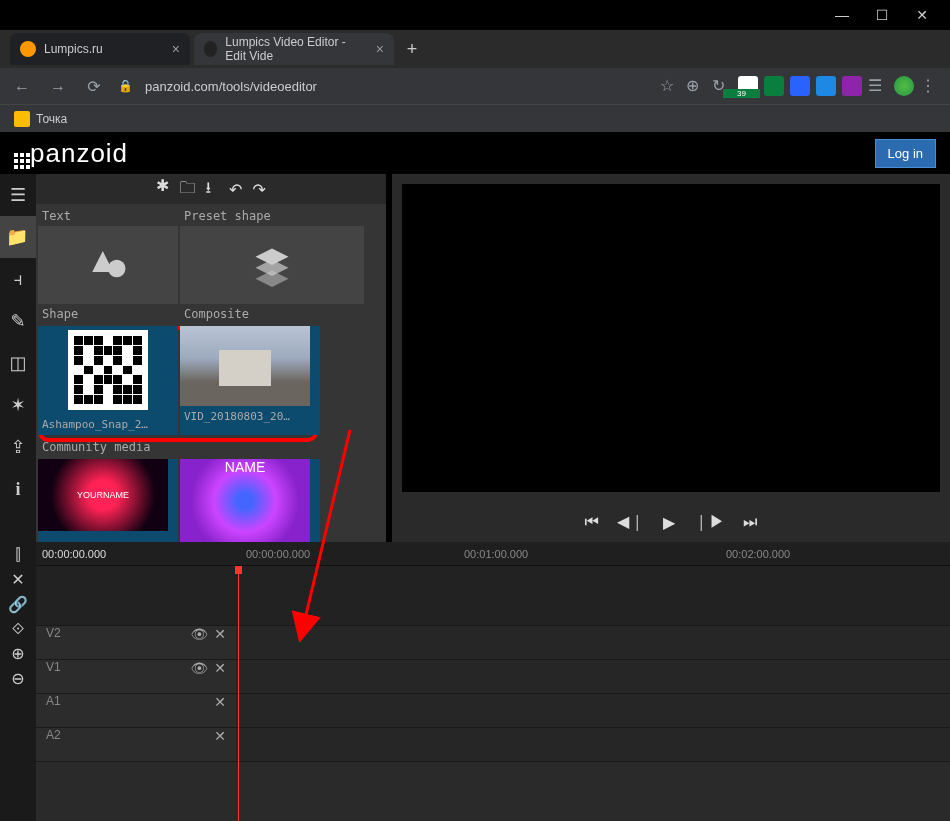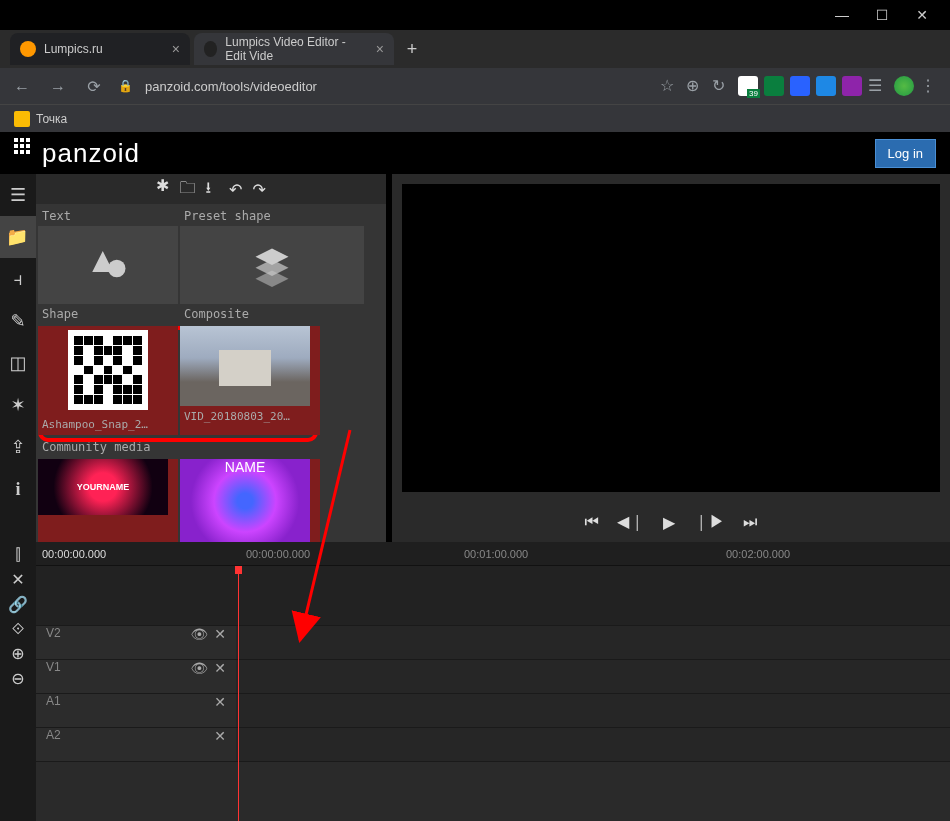--- a/index.html
+++ b/index.html
@@ -14,36 +14,36 @@
 .newtab{width:28px;height:28px;display:flex;align-items:center;justify-content:center;color:#ccc;font-size:18px}
 .addrbar{height:36px;background:#35363a;display:flex;align-items:center;padding:0 10px;gap:12px}
 .addrbar .navbtn{color:#9aa0a6;font-size:16px;width:24px;text-align:center}
 .addrbar .lock{color:#9aa0a6;font-size:12px}
 .addrbar .url{flex:1;color:#ccc;font-size:13px}
 .addrbar .ext{display:flex;gap:6px;align-items:center}
 .addrbar .ext span{width:20px;height:20px;border-radius:3px;display:inline-block}
 .bookmarks{height:28px;background:#35363a;border-top:1px solid #444;display:flex;align-items:center;padding-left:14px;gap:6px;color:#ccc;font-size:12px}
 .bookmarks .bkicon{width:16px;height:16px;background:#fbbc04;border-radius:2px}
 .appheader{height:42px;background:#000;display:flex;align-items:center;padding:0 14px;justify-content:space-between}
-.appheader .left{display:flex;align-items:flex-start;gap:12px}
+.appheader .left{display:flex;align-items:flex-end;}
 .appheader .apps{display:grid;grid-template-columns:repeat(3,4px);grid-template-rows:repeat(3,4px);gap:2px}
 .appheader .apps i{background:#fff;width:4px;height:4px}
 .appheader .logo{color:#fff;font-size:26px;font-weight:400;letter-spacing:1px;font-family:'Segoe UI',sans-serif}
 .loginbtn{background:#2b6cb0;color:#fff;padding:6px 12px;border:1px solid #4a8fd4;font-size:13px}
 .workspace{display:flex;height:368px}
 .leftpanel{display:flex}
 .sidebar{width:36px;background:#1a1a1a;display:flex;flex-direction:column}
 .sidebar .sbitem{width:36px;height:42px;display:flex;align-items:center;justify-content:center;color:#ccc;font-size:18px}
 .sidebar .sbitem.active{background:#444}
 .mediapanel{width:350px;background:#353535;display:flex;flex-direction:column}
 .toolbar{height:30px;background:#2a2a2a;display:flex;align-items:center;justify-content:center;gap:18px;color:#ddd;font-size:16px}
 .toolbar .grp{display:flex;gap:10px}
 .mediagrid{flex:1;overflow:hidden;padding:2px;position:relative}
 .mediarow{display:flex;gap:2px;margin-bottom:2px}
-.mediaitem{width:140px;background:#7f1d1d}
+.mediaitem{width:140px;background:#0c4a6e}
 .mediaitem .lbl{color:#aaa;font-size:12px;font-family:monospace;padding:3px 4px;background:#353535}
 .mediaitem .thumb{height:78px;background:#444;display:flex;align-items:center;justify-content:center;color:#888;font-size:28px}
 .mediaitem .thumb.shape svg{width:42px;height:42px}
 .mediaitem .thumb.layers svg{width:44px;height:44px}
 .mediaitem .fname{color:#aaa;font-size:11px;font-family:monospace;padding:4px;white-space:nowrap;overflow:hidden;text-overflow:ellipsis}
 .highlight{position:absolute;border:4px solid #ff0000;border-radius:10px;pointer-events:none;z-index:10}
 .preview{flex:1;background:#2a2a2a;display:flex;flex-direction:column;margin-left:6px}
 .preview .screen{flex:1;background:#000;margin:10px}
 .preview .controls{height:40px;display:flex;align-items:center;justify-content:center;gap:18px;color:#ddd;font-size:16px}
 .timeline{height:280px;background:#222;display:flex;position:relative}
@@ -58,21 +58,21 @@
 .track .tlabel{width:200px;height:100%;background:#2c2c2c;display:flex;align-items:flex-start;padding:0 10px;color:#888;font-size:12px;font-family:monospace;justify-content:space-between}
 .track .tctrls{display:flex;gap:6px;color:#aaa;font-size:14px}
 .playhead{position:absolute;left:236px;top:0;bottom:0;width:1px;background:#ff3333;z-index:5}
 .playhead::before{content:"";position:absolute;top:0;left:-3px;width:7px;height:8px;background:#ff3333}
 .arrow{position:absolute;z-index:20;pointer-events:none}
 .qr{background:#fff;width:80px;height:80px;display:grid;grid-template-columns:repeat(7,1fr);grid-template-rows:repeat(7,1fr);padding:6px;gap:1px}
 .qr i{background:#000}
 .qr i.w{background:#fff}
 .vidthumb{background:linear-gradient(180deg,#b8c4d4 0%,#9eabbf 40%,#6b6560 70%);height:80px;width:130px;position:relative}
 .vidthumb::after{content:"";position:absolute;left:30%;top:30%;width:40%;height:45%;background:#d4d0c8}
-.cm1{background:radial-gradient(circle,#ff2255 20%,#110011 70%);height:56px;width:130px;display:flex;align-items:center;justify-content:center;color:#fff;font-size:9px;font-weight:bold}
+.cm1{background:radial-gradient(circle,#ff2255 20%,#110011 70%);height:72px;width:130px;display:flex;align-items:center;justify-content:center;color:#fff;font-size:9px;font-weight:normal}
 .cm2{background:radial-gradient(circle,#4466ff 10%,#cc44ff 40%,#8822cc 70%);height:84px;width:130px;display:flex;align-items:flex-start;justify-content:center;color:#fff;font-size:14px;font-weight:normal}
 </style>
 </head>
 <body>
 
 <div class="titlebar">
   <span>—</span>
   <span>☐</span>
   <span>✕</span>
 </div>
@@ -95,21 +95,21 @@
   <span class="navbtn">←</span>
   <span class="navbtn">→</span>
   <span class="navbtn">⟳</span>
   <span class="lock">🔒</span>
   <span class="url">panzoid.com/tools/videoeditor</span>
   <div class="ext">
     <span style="color:#9aa0a6">☆</span>
     <span style="color:#9aa0a6">⊕</span>
     <span style="color:#9aa0a6">↻</span>
     <span style="background:#fff;position:relative">
-        <i style="position:absolute;bottom:-2px;right:-2px;background:#0a7e3e;color:#fff;font-size:8px;padding:0 2px;font-style:normal">39</i>
+        <i style="position:absolute;bottom:-2px;right:-2px;background:#0a7e3e;color:#fff;font-size:8px;padding:0 14px;font-style:normal">39</i>
       </span>
     <span style="background:#0a7e3e"></span>
     <span style="background:#2962ff"></span>
     <span style="background:#1e88e5"></span>
     <span style="background:#8e24aa"></span>
     <span style="color:#9aa0a6">☰</span>
     <span style="background:radial-gradient(#5b4,#294);border-radius:50%"></span>
     <span style="color:#9aa0a6">⋮</span>
   </div>
 </div>

